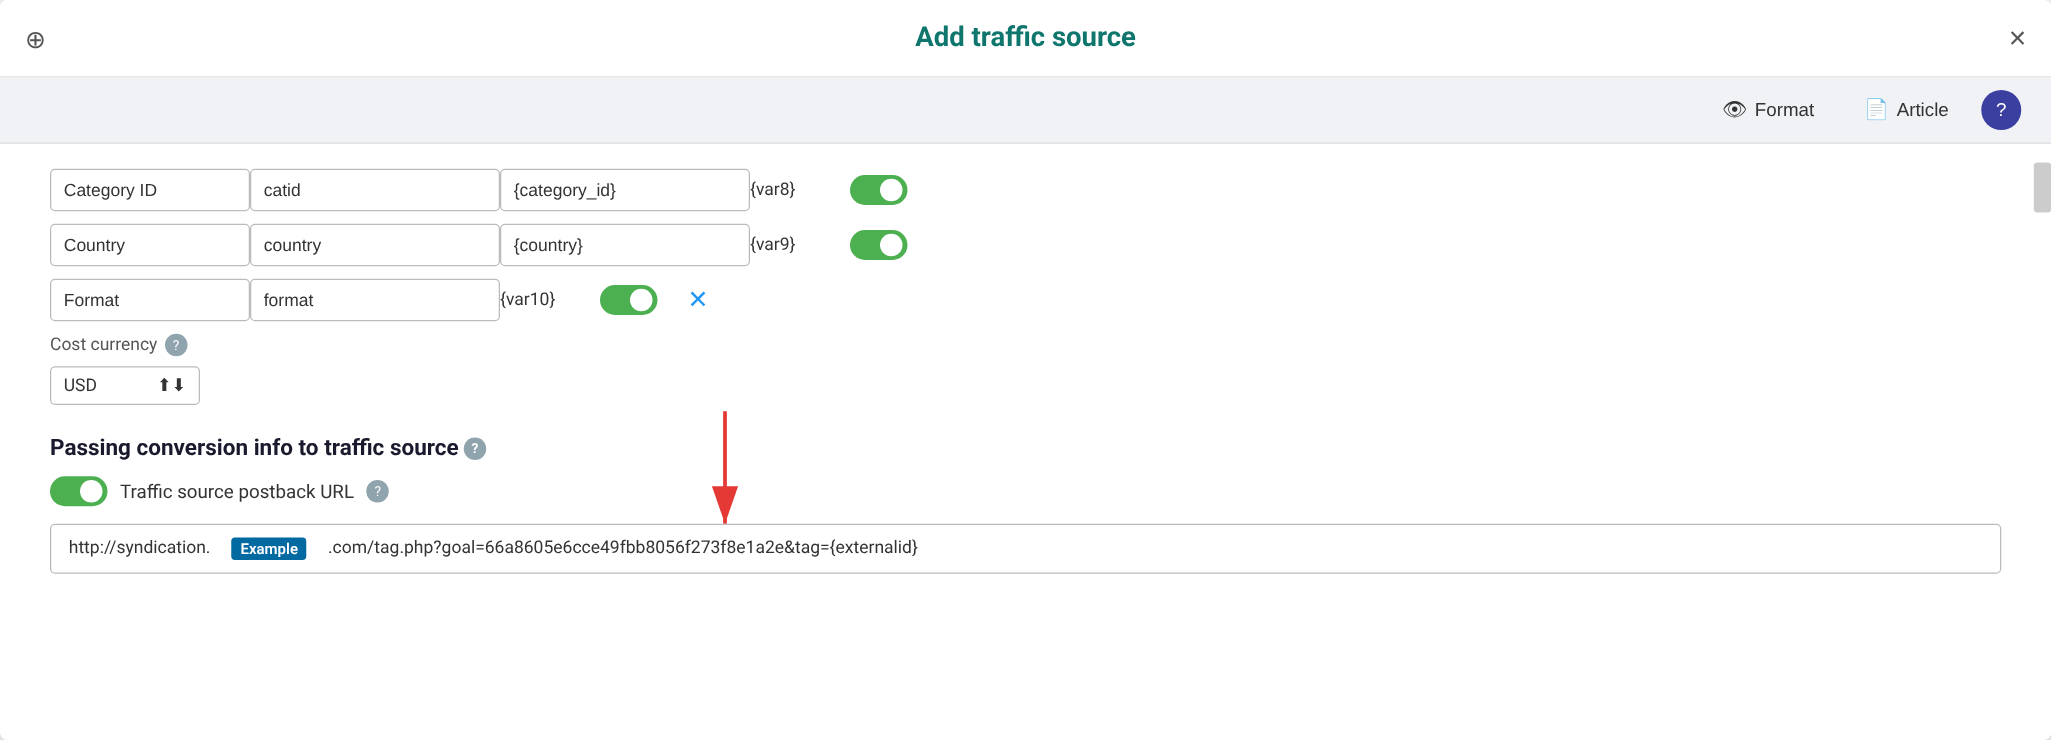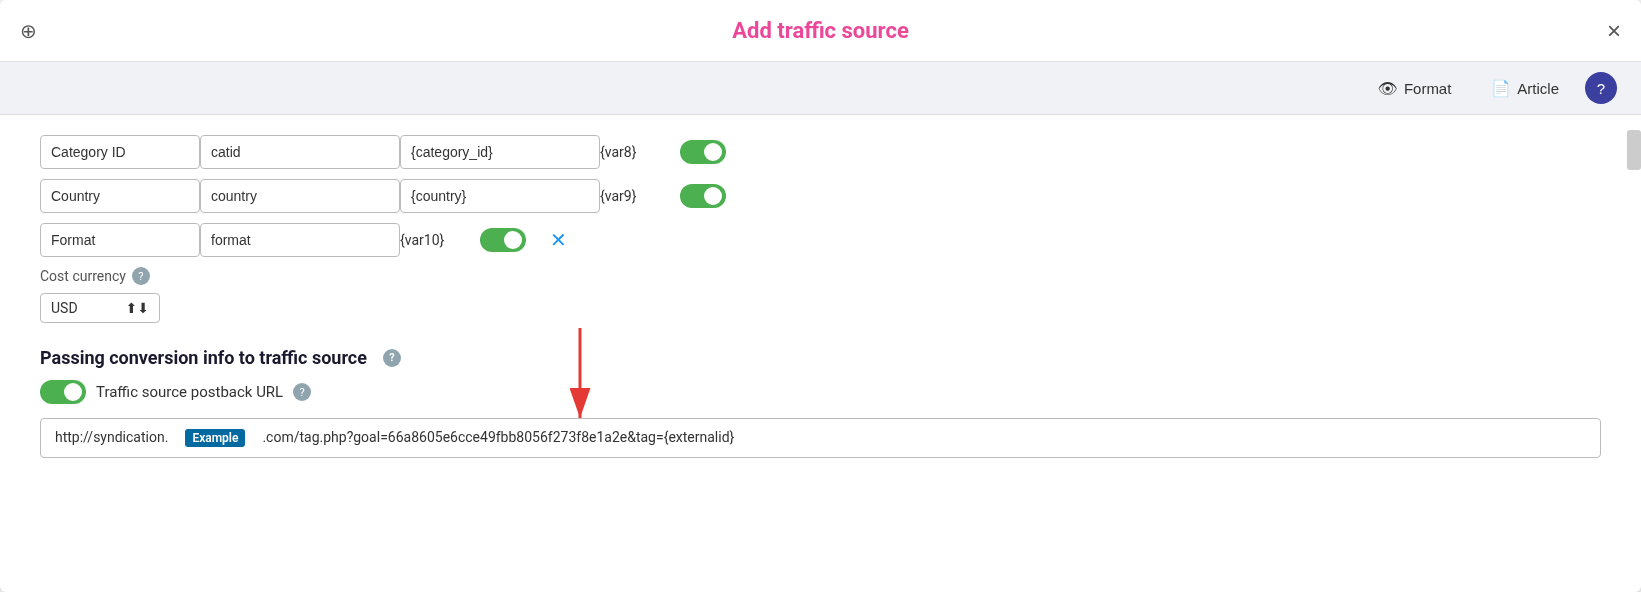--- a/index.html
+++ b/index.html
@@ -25,21 +25,21 @@
       align-items: center;
       justify-content: center;
       padding: 18px 24px;
       border-bottom: 1px solid #e0e0e0;
       position: relative;
       background: #fff;
     }
     .modal-title {
       font-size: 22px;
       font-weight: 700;
-      color: #ec4899;
+      color: #0f766e;
     }
     .modal-drag-icon {
       position: absolute;
       left: 20px;
       top: 50%;
       transform: translateY(-50%);
       color: #555;
       font-size: 20px;
     }
     .modal-close {
@@ -202,21 +202,21 @@
     .conversion-section {
       margin-bottom: 20px;
     }
     .conversion-title {
       font-size: 18px;
       font-weight: 700;
       color: #1a1a2e;
       margin-bottom: 12px;
       display: flex;
       align-items: center;
-      gap: 16px;
+      gap: 4px;
     }
     .postback-row {
       display: flex;
       align-items: center;
       gap: 10px;
       margin-bottom: 14px;
     }
     .postback-label {
       font-size: 15px;
       color: #333;

